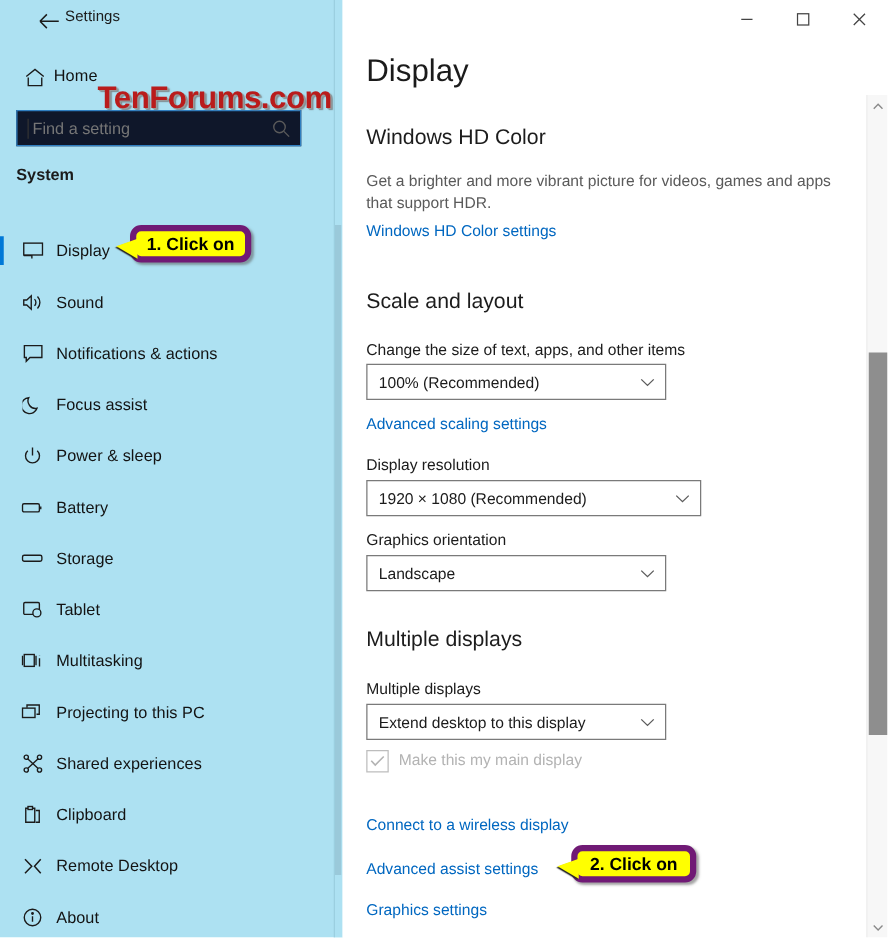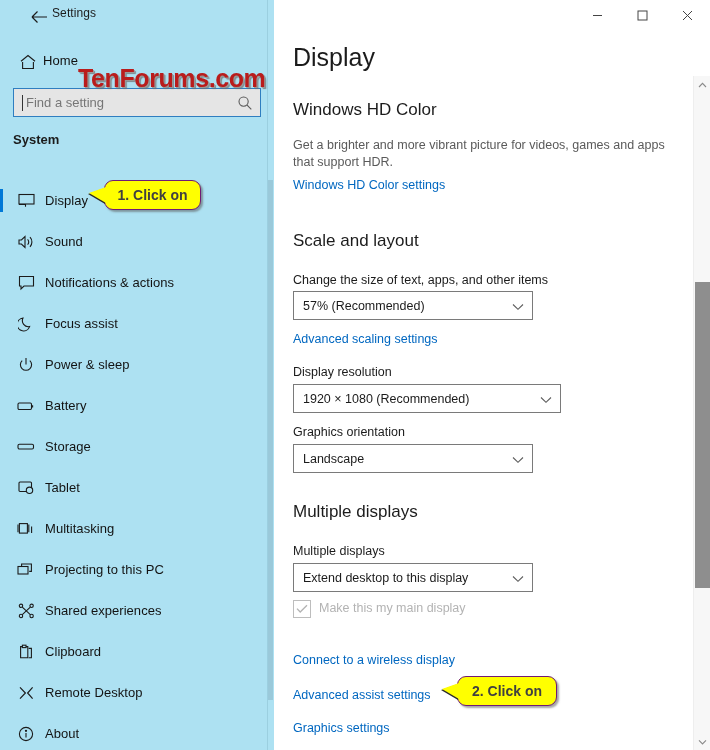--- a/index.html
+++ b/index.html
@@ -45,22 +45,22 @@
     font-size:13px; color:#111; letter-spacing:.1px;
   }
   #watermark {
     position:absolute; left:36px; top:66px;
     font-size:25px; font-weight:bold; color:#b91c1c;
     letter-spacing:-.4px; line-height:1;
     text-shadow: 1px 1px 0 #9a9a9a, 2px 2px 1px rgba(110,110,110,.75);
     pointer-events:none; z-index:6;margin-left:42px;
   }
   #search-box {
-    position:absolute; left:13px; top:88px; width:248px; height:29px;
-    background:#e5e5e5; border:1px solid #2f7ec0;
+    position:absolute; left:13px; top:88px; width:228px; height:29px;
+    background:#0f172a; border:1px solid #2f7ec0;
   }
   #search-caret {
     position:absolute; left:8px; top:6px; width:1px; height:16px; background:#333;
   }
   #search-placeholder {
     position:absolute; left:12px; top:6px;
     font-size:13px; color:#767676;
   }
   #search-icon {
     position:absolute; right:7px; top:6px; width:16px; height:16px; color:#4a4a4a;
@@ -146,24 +146,24 @@
   }
   #sb-up { top:0; }
   #sb-down { bottom:0; }
   #sb-thumb {
     position:absolute; left:1px; width:15px; top:206px; height:306px;
     background:#8e8e8e;
   }
 
   
   .callout {
-    position:absolute; background:#ffff00; border:1px solid #701a75;
+    position:absolute; background:#ffff00; border:5px solid #701a75;
     border-radius:9px; height:30px;
     display:flex; align-items:center; justify-content:center;
-    font-size:14px; font-weight:bold; color:#404040;
+    font-size:14px; font-weight:bold; color:#000000;
     box-shadow: 2px 2px 2px rgba(90,90,90,.55);
     z-index:20;
   }
   .callout .tail {
     position:absolute; left:-16px; top:6px; width:0; height:0;
     border-top:6px solid transparent;
     border-bottom:10px solid transparent;
     border-right:17px solid #ffff00;
     filter: drop-shadow(-1px 1px 0 #2a2a2a);
   }
@@ -389,21 +389,21 @@
 
     <div id="content">
 
       <div class="sec-head" style="left:19px; top:8px;">Windows HD Color</div>
       <div class="body-text" style="left:19px; top:45px;">Get a brighter and more vibrant picture for videos, games and apps that support HDR.</div>
       <div class="link" style="left:19px; top:86px;">Windows HD Color settings</div>
 
       <div class="sec-head" style="left:19px; top:139px;">Scale and layout</div>
       <div class="field-label" style="left:19px; top:181px;">Change the size of text, apps, and other items</div>
       <div class="combo" style="left:19px; top:199px; width:240px;">
-        <span class="combo-value">57% (Recommended)</span>
+        <span class="combo-value">100% (Recommended)</span>
         <span class="chev">
           <svg width="12" height="8" viewBox="0 0 12 8" fill="none" stroke="#5d5d5d" stroke-width="1.1">
               <path d="M1 1.5 6 6.3 11 1.5"></path>
             </svg>
         </span>
       </div>
       <div class="link" style="left:19px; top:240px;">Advanced scaling settings</div>
 
       <div class="field-label" style="left:19px; top:273px;">Display resolution</div>
       <div class="combo" style="left:19px; top:292px; width:268px;">

